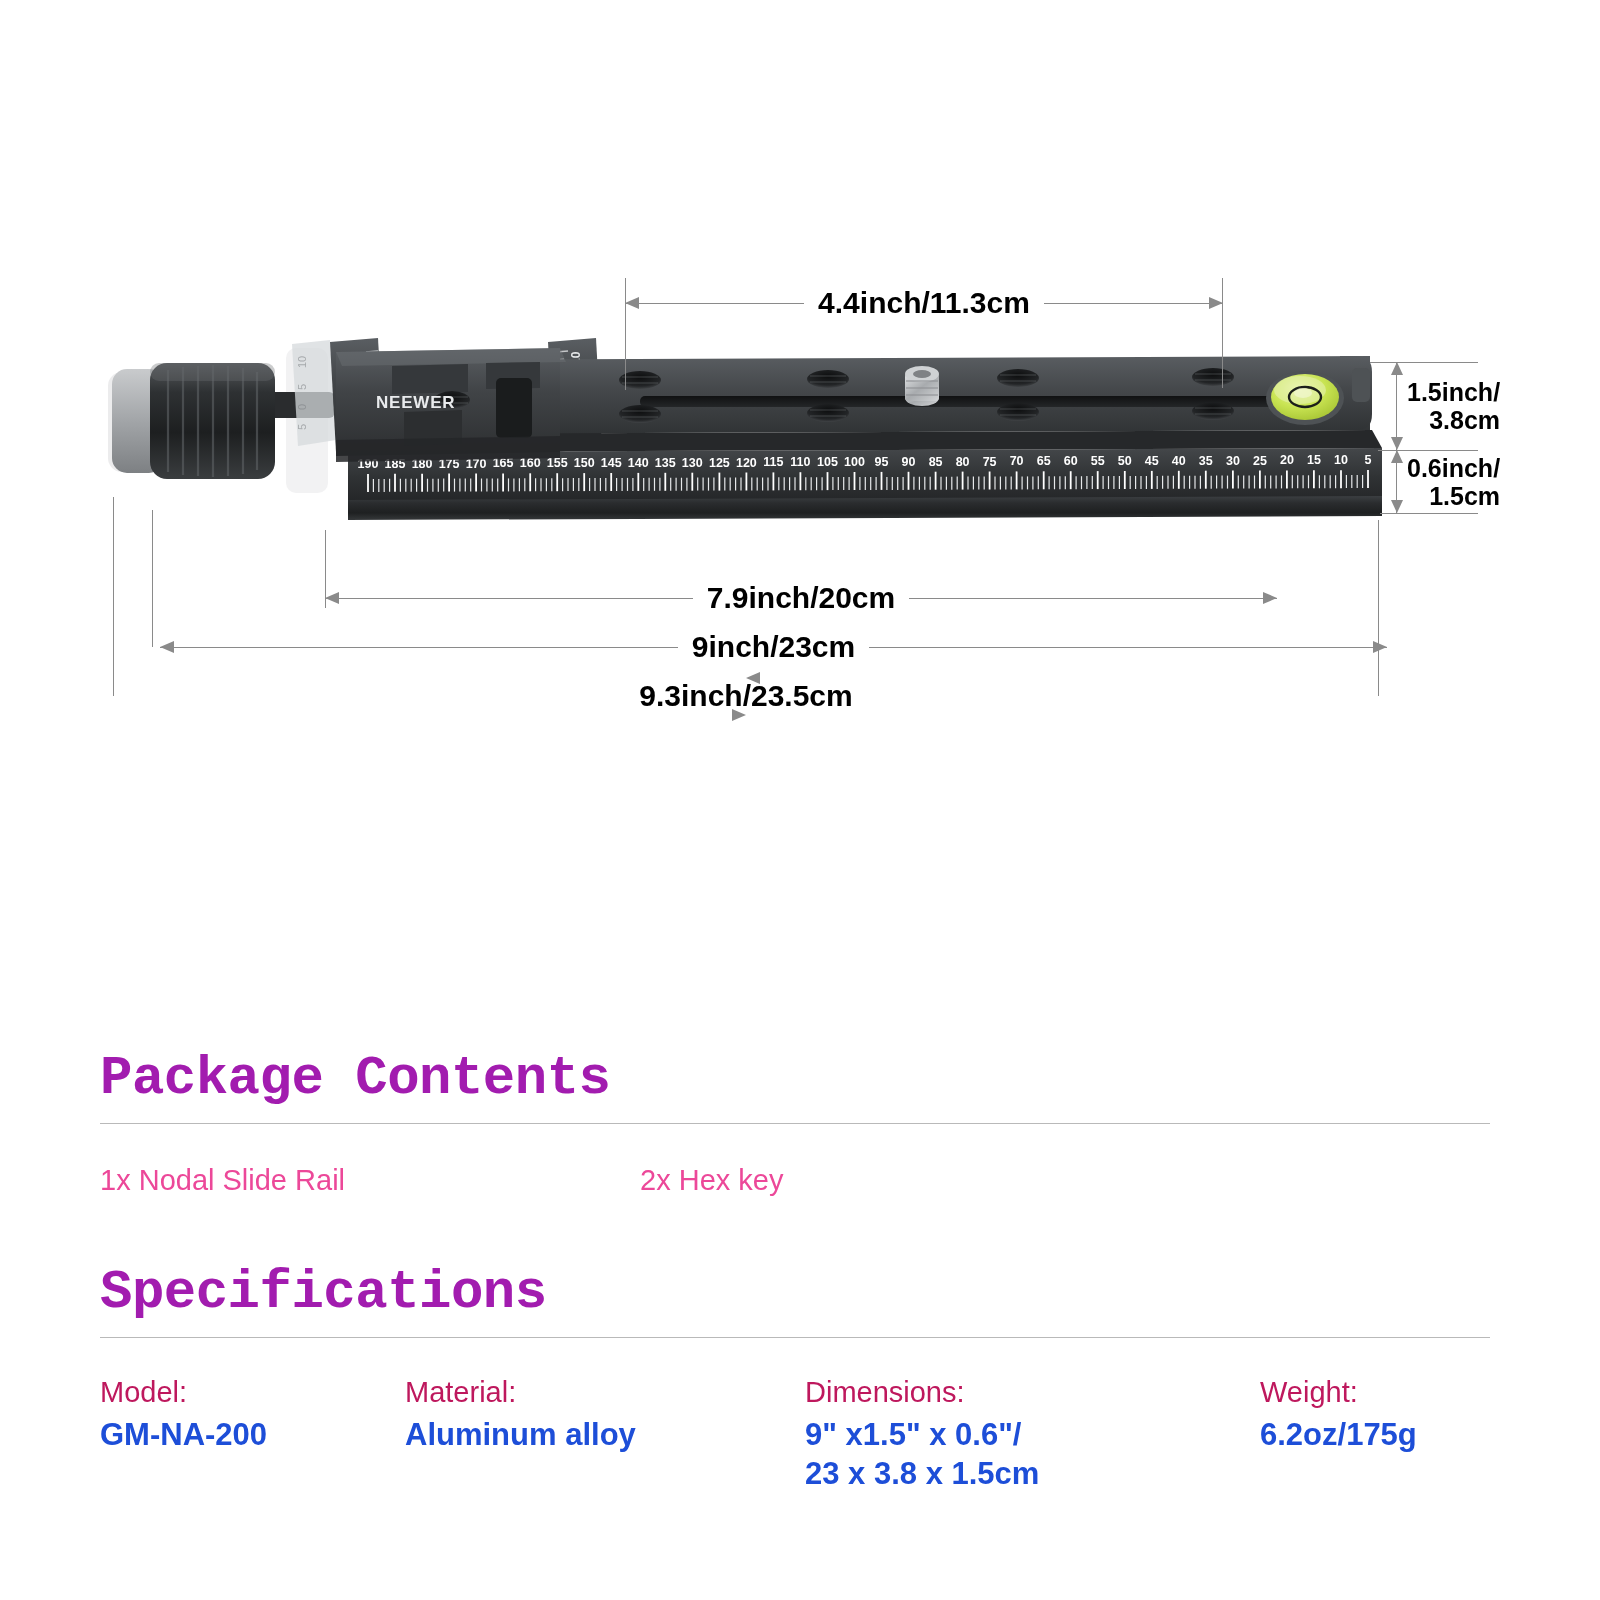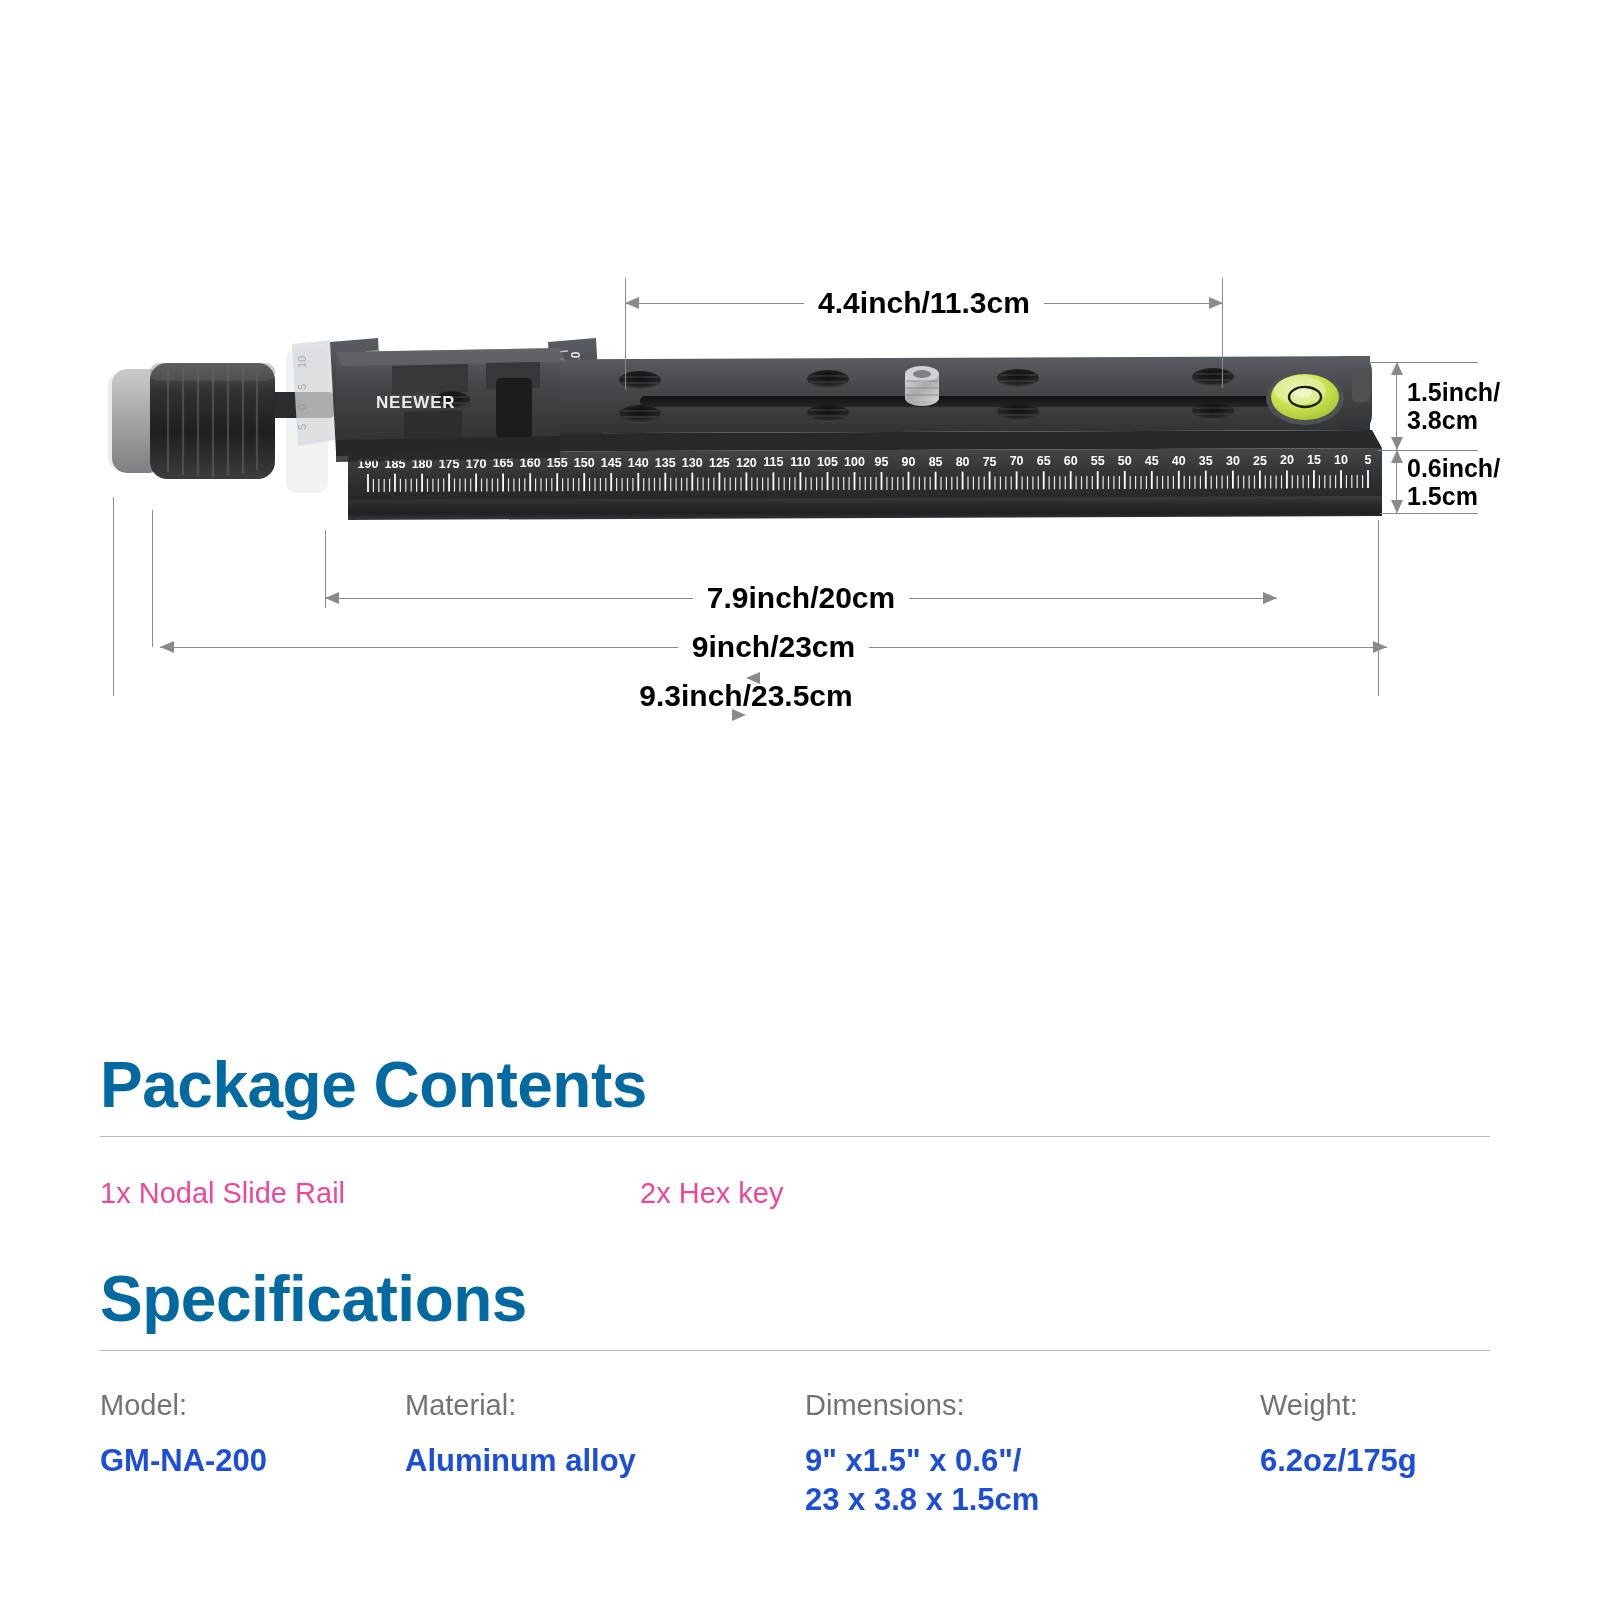--- a/index.html
+++ b/index.html
@@ -72,20 +72,21 @@
     padding: 0 14px;
     white-space: nowrap;
     font-family: "Liberation Sans", sans-serif;
   }
 
   
   .vdim {
     position: absolute;
     display: flex;
     align-items: center;
+    text-align: right;
   }
   .vdim-bar {
     width: 1px;
     background: #8a8a8a;
     position: relative;
   }
   .vdim-bar::before {
     content: "";
     position: absolute;
     top: 0; left: 50%;
@@ -114,25 +115,25 @@
     white-space: nowrap;
   }
 
   
   .product { position: absolute; left: 0; top: 0; width: 1600px; height: 560px; }
 
   
   .section { position: absolute; left: 100px; width: 1390px; }
 
   .section-title {
-    font-size: 64px;
+    font-size: 54px;
     font-weight: bold;
-    color: #0369a1;
+    color: #a21caf;
     letter-spacing: -0.5px;
-    font-family: Liberation Sans, sans-serif;
+    font-family: Liberation Mono, monospace;
   }
   .divider {
     height: 1px;
     background: #b9b9b9;
     margin-top: 14px;
   }
 
   .contents-row {
     display: flex;
     margin-top: 40px;
@@ -148,23 +149,23 @@
   .spec-row {
     display: flex;
     margin-top: 38px;
   }
   .spec-cell { }
   .spec-cell:nth-child(1) { width: 305px; }
   .spec-cell:nth-child(2) { width: 400px; }
   .spec-cell:nth-child(3) { width: 455px; }
   .spec-label {
     font-size: 29px;
-    color: #737373;
+    color: #be185d;
     font-weight: 300;
-    margin-bottom: 19px;
+    margin-bottom: 6px;
     white-space: nowrap;
   }
   .spec-value {
     font-size: 31px;
     color: #1d4ed8;
     font-weight: bold;
     line-height: 1.26;
     white-space: pre-line;
   }
 </style>

